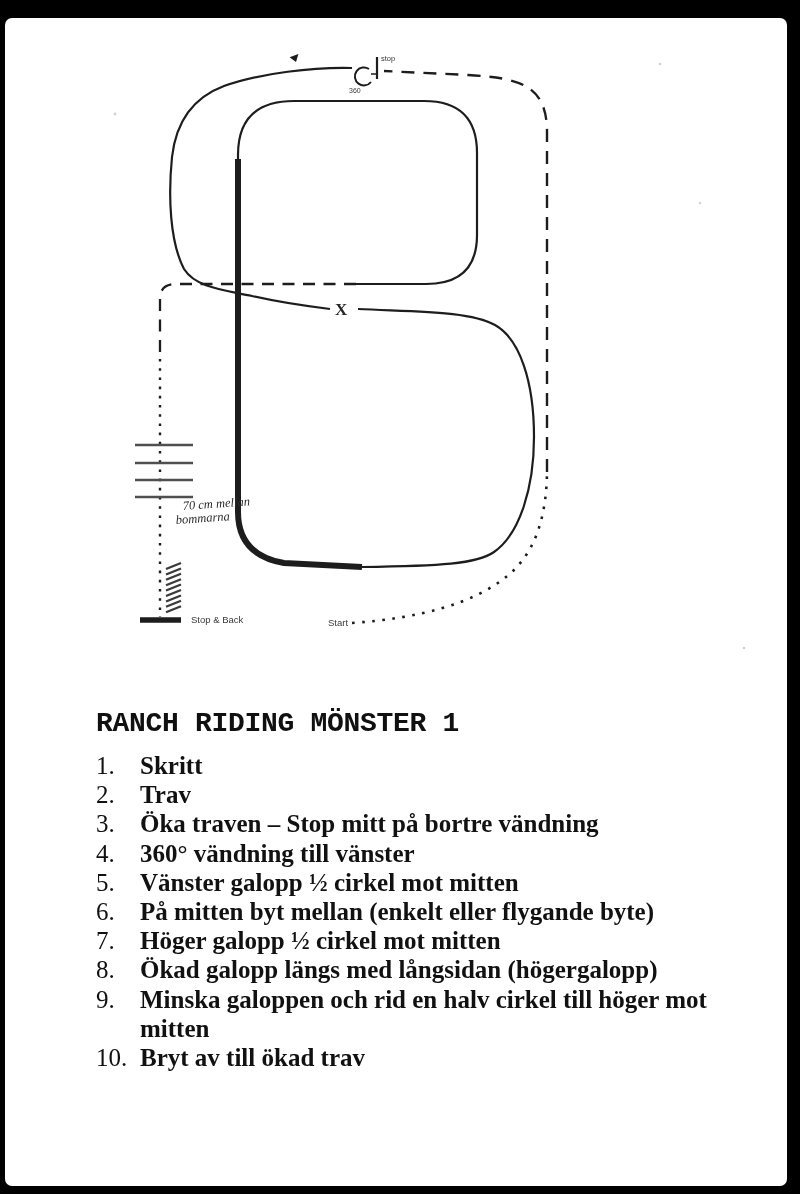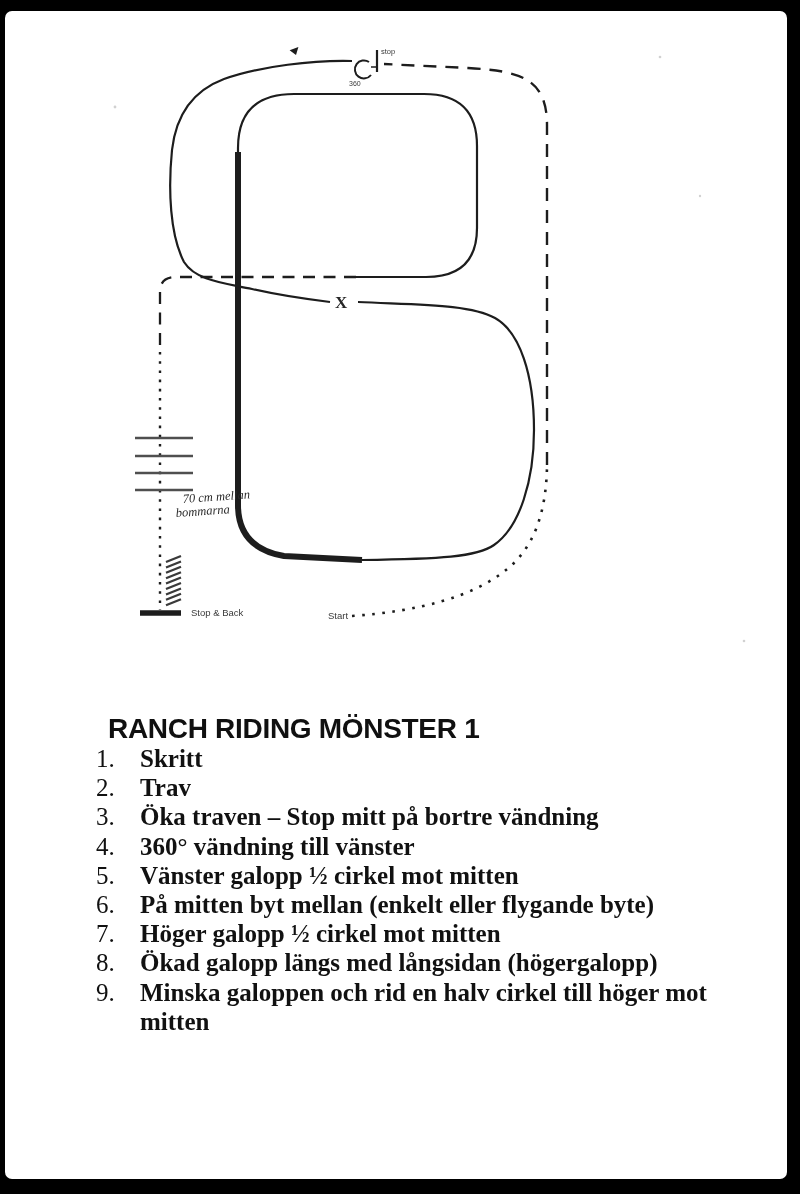--- a/index.html
+++ b/index.html
@@ -2,29 +2,29 @@
 <html><head>
 <meta charset="utf-8">
 <style>
   html,body{margin:0;padding:0;}
   body{
     width:800px;height:1194px;position:relative;
     background:#000;overflow:hidden;
     font-family:"Liberation Serif",serif;
   }
   .page{
-    position:absolute;left:5px;top:11px;width:782px;height:1168px;
+    position:absolute;left:5px;top:18px;width:782px;height:1168px;
     background:#fff;border-radius:7px;overflow:hidden;
   }
   .diagram{
     position:absolute;left:-5px;top:-11px;width:800px;height:660px;
   }
   .page-title{
-    position:absolute;left:91px;top:690px;margin:12px;
-    font-family:Liberation Sans, sans-serif;
+    position:absolute;left:91px;top:690px;margin:0;
+    font-family:Liberation Mono, monospace;
     font-weight:bold;font-size:28px;letter-spacing:-0.3px;
     color:#101010;white-space:nowrap;
   }
   .steps{
     position:absolute;left:91px;top:733px;width:660px;
     margin:0;padding:0;list-style:none;
   }
   .step{
     display:flex;align-items:flex-start;
     font-size:25px;line-height:29.2px;color:#111;
@@ -148,17 +148,21 @@
     <li class="step">
       <span class="num">8.</span>
       <span class="txt">Ökad galopp längs med långsidan (högergalopp)</span>
     </li>
 
     <li class="step">
       <span class="num">9.</span>
       <span class="txt">Minska galoppen och rid en halv cirkel till höger mot mitten</span>
     </li>
 
+    <li class="step">
+      <span class="num">10.</span>
+      <span class="txt">Bryt av till ökad trav</span>
+    </li>
 
 
   </ol>
 
 </div>
 
 </body></html>

